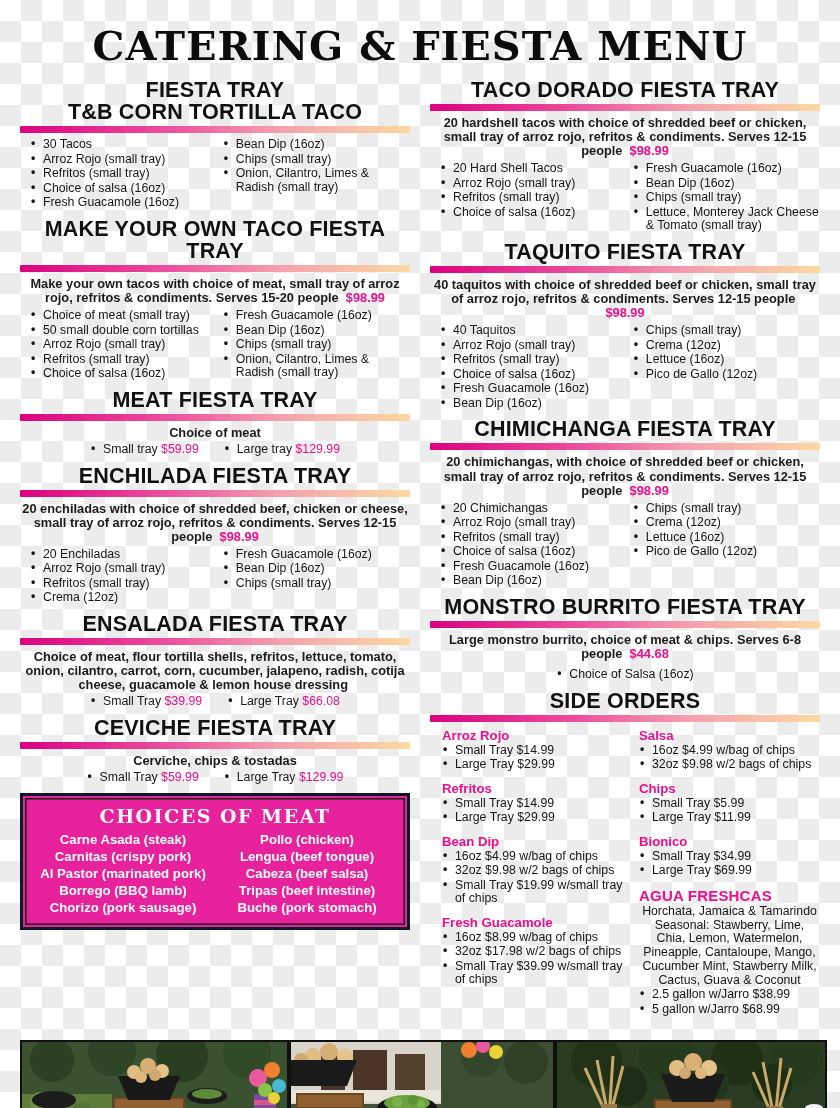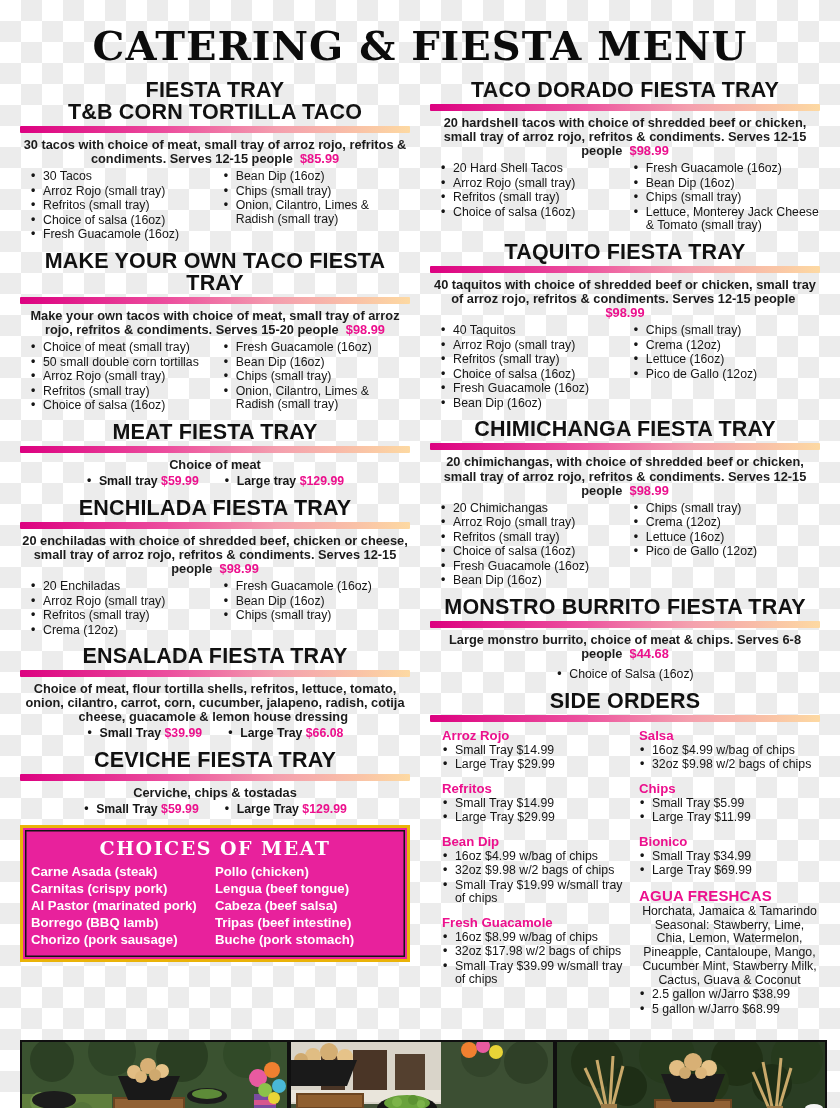--- a/index.html
+++ b/index.html
@@ -32,73 +32,72 @@
     font-size: 21.5px; font-weight: bold; line-height: 1.03;
     text-align: center; color: #111; letter-spacing: 0.2px;
   }
   .grad-bar {
     height: 7px; margin: 3px 0 5px; border-radius: 1px;
     background: linear-gradient(90deg, #dc0180 0%, #ec4f9e 38%, #f49fae 66%, #fdd9a2 100%);
   }
   .tray-desc, .tray-sub { font-size: 12.8px; font-weight: bold; line-height: 1.1; text-align: center; }
   .tray-sub { margin-top: 2px; }
   .price { color: #ec108d; }
-  .price-row { display: flex; justify-content: center; gap: 25px; font-size: 13px; font-weight: bold; margin-top: 3px; }
+  .price-row { display: flex; justify-content: center; gap: 25px; font-size: 13px; font-weight: normal; margin-top: 3px; }
   .bullet-cols { display: flex; margin-top: 4px; }
   .blist { list-style: none; }
   .bullet-col-left { flex: 0 0 52%; padding-left: 10px; }
   .bullet-col-right { flex: 1 1 auto; }
   .bitem { font-size: 12.3px; line-height: 1.1; padding-left: 13px; position: relative; margin-bottom: 1px; color: #161616; }
   .bitem::before { content: "\2022"; position: absolute; left: 1px; top: -1px; font-weight: bold; }
   .blist.center { margin-top: 3px; text-align: center; }
   .blist.center .bitem { display: inline-block; padding-left: 13px; }
   
   .side-cols { display: flex; gap: 16px; margin-top: 6px; }
   .side-col { flex: 1 1 0; min-width: 0; }
   .side-col.first { padding-left: 12px; }
   .sgroup { margin-bottom: 9px; }
   .sname { font-size: 13.2px; font-weight: bold; color: #ec108d; margin-bottom: 1px; }
   .sname.caps { font-size: 15px; letter-spacing: 0.2px; }
   .snote { font-size: 12.3px; line-height: 1.12; color: #161616; margin-bottom: 1px; text-align: center; }
   
   .meat-box {
     margin-top: 4px;
     background: #e8219c;
-    border: 3px solid #eab308;
+    border: 3px solid #0f172a;
     box-shadow: inset 0 0 0 2px #e8219c, inset 0 0 0 3.5px #141414;
     padding: 9px 8px 11px;
   }
   .meat-title {
     font-family: "DejaVu Serif", serif; font-weight: bold;
     font-size: 19px; letter-spacing: 1.5px; color: #fff;
     text-align: center; margin-bottom: 4px;
   }
   .meat-cols { display: flex; }
-  .meat-col { flex: 1 1 0; text-align: left; }
+  .meat-col { flex: 1 1 0; text-align: center; }
   .meat-item { font-size: 13.2px; font-weight: bold; color: #fff; line-height: 1.3; }
   
   .photos { display: flex; margin-top: 8px; }
   .photo { border: 2px solid #101010; background: #2a3d23; flex: 0 0 auto; }
   .photo svg { display: block; }
 </style>
 </head>
 <body>
 
 <div class="page">
   <h1 class="title">CATERING &amp; FIESTA MENU</h1>
 
   <div class="columns">
     <div class="col" id="left-col">
         <section class="tray">
           <div class="tray-heading">
             <div>FIESTA TRAY</div>
             <div>T&amp;B CORN TORTILLA TACO</div>
           </div>
           <div class="grad-bar"></div>
-          <p class="tray-desc">30 tacos with choice of meat, small tray of arroz rojo, refritos &amp; condiments. Serves 12-15 people&nbsp; <span class="price">$85.99</span></p>
           <div class="bullet-cols">
             <ul class="blist bullet-col-left">
               <li class="bitem">30 Tacos</li>
               <li class="bitem">Arroz Rojo (small tray)</li>
               <li class="bitem">Refritos (small tray)</li>
               <li class="bitem">Choice of salsa (16oz)</li>
               <li class="bitem">Fresh Guacamole (16oz)</li>
             </ul>
             <ul class="blist bullet-col-right">
               <li class="bitem">Bean Dip (16oz)</li>

